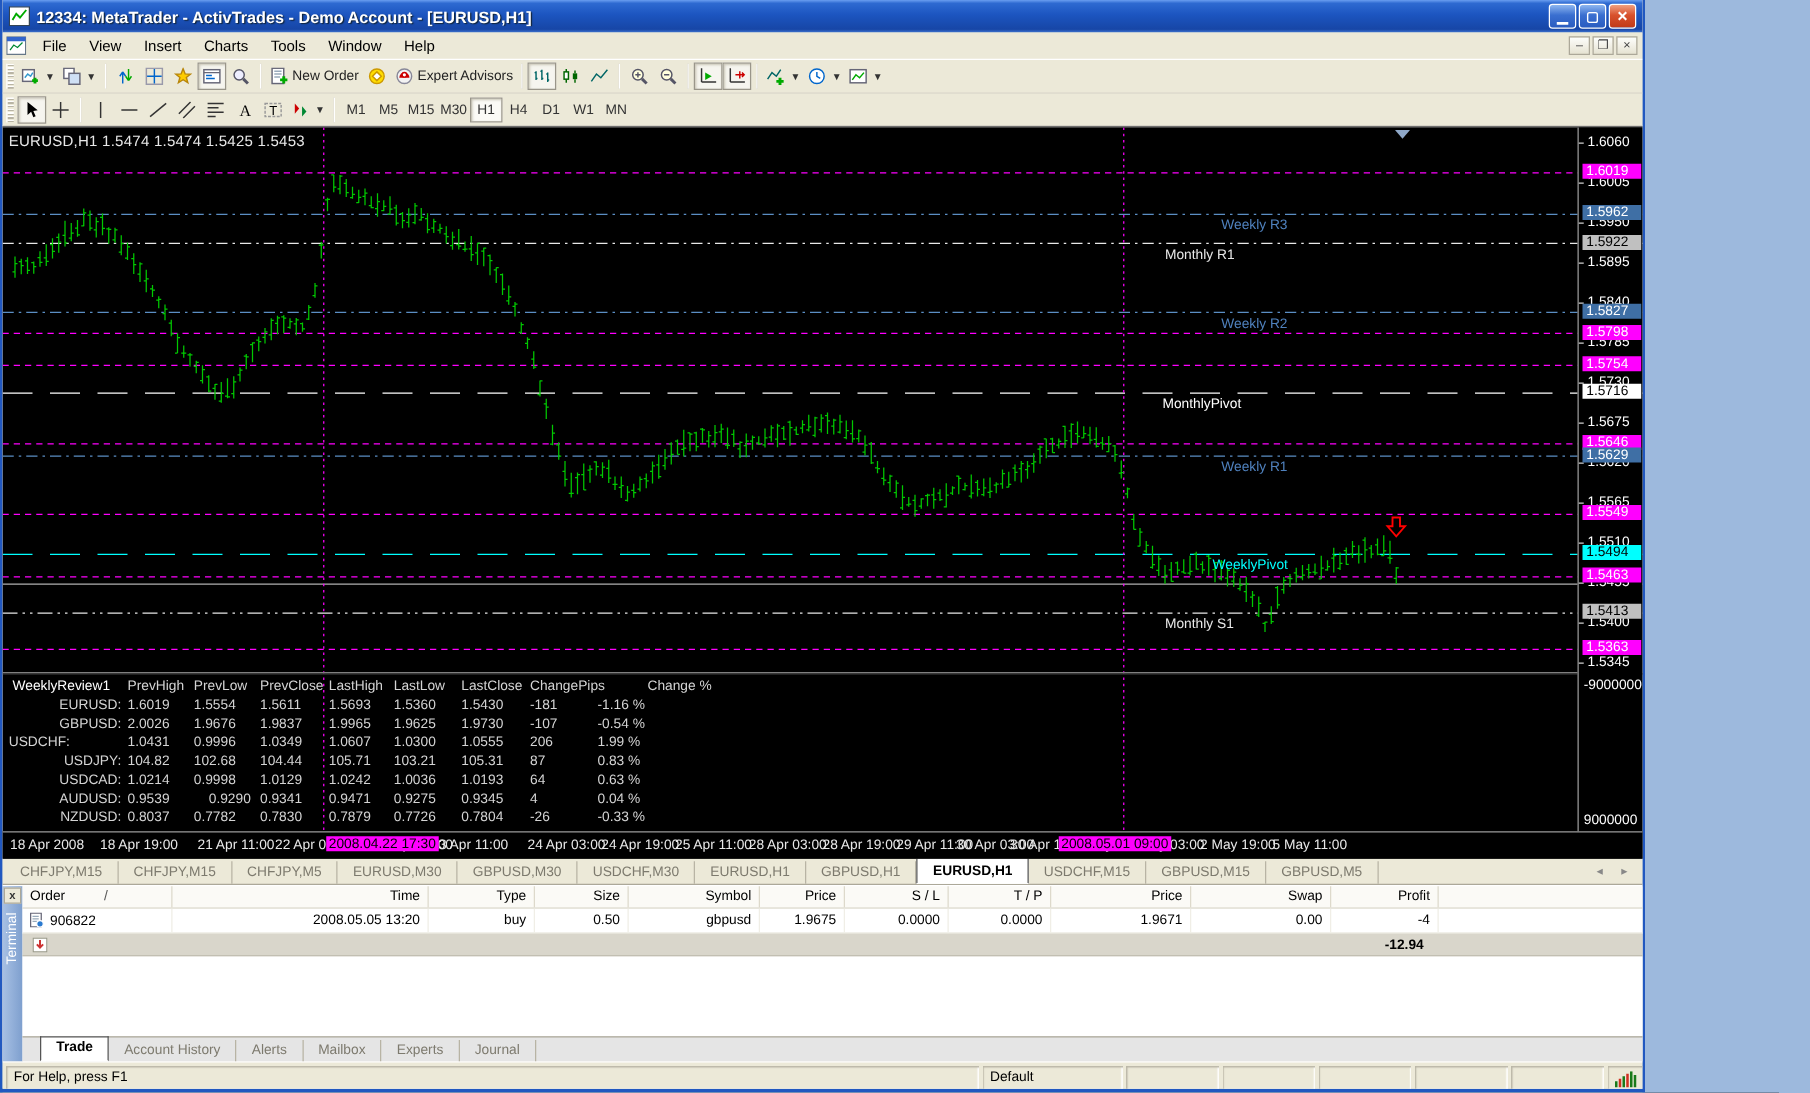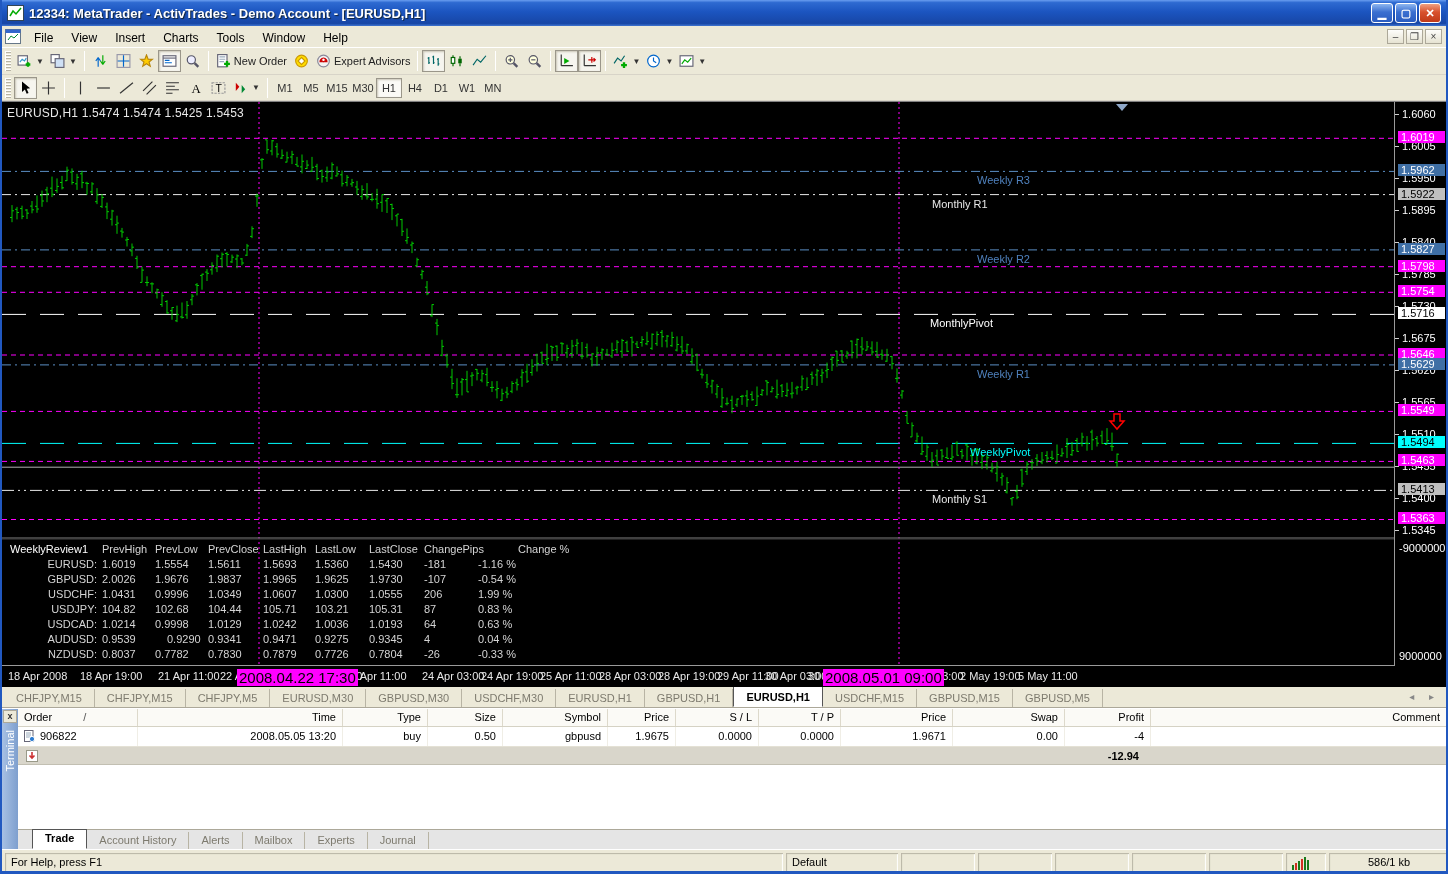--- a/index.html
+++ b/index.html
@@ -1,18 +1,18 @@
 <!DOCTYPE html>
 <html><head>
 <meta charset="utf-8">
 <style>
   * { box-sizing: border-box; margin:0; padding:0; }
   html,body { background:#9db9dd; }
   body { font-family:"Liberation Sans", sans-serif; }
-  .window { width:1448px; height:874px; position:relative; background:#ece9d8;
+  .window { width:1316px; height:874px; position:relative; background:#ece9d8;
             border-left:2px solid #2158c0; border-right:2px solid #2158c0; border-bottom:3px solid #2158c0; overflow:hidden; }
 
   
   .titlebar { height:26px; background:linear-gradient(180deg,#6a9ef0 0%,#2e6ad1 10%,#1c55c0 45%,#1746a6 90%,#3f74d0 100%);
               display:flex; align-items:center; padding:0 5px; color:#fff; }
   .titlebar .ttext { font-weight:bold; font-size:13px; text-shadow:1px 1px 1px #123; flex:1; margin-left:5px; white-space:nowrap; overflow:hidden;}
   .winbtn { width:22px; height:20px; margin-left:2px; border-radius:3px; border:1px solid #fff;
             background:linear-gradient(180deg,#8db6f0,#3a6fd0 45%,#2a5cc0); color:#fff; font-size:11px; font-weight:bold;
             display:flex; align-items:center; justify-content:center; }
   .winbtn.close { background:linear-gradient(180deg,#f0a080,#d8512d 45%,#c03a18); }
@@ -43,21 +43,21 @@
   .plot-svg { position:absolute; left:0; top:0; }
   .symbol-line { position:absolute; left:5px; top:4px; color:#e8e8e8; font-size:12px; letter-spacing:0.2px; z-index:5;}
   .lvl-label { position:absolute; font-size:11px; z-index:4; white-space:nowrap;}
   .price-axis { position:absolute; right:0; top:0; width:52px; height:564px; border-left:1px solid #9a9a9a; background:#000; z-index:6;}
   .ptick { position:absolute; left:7px; color:#fff; font-size:11px; }
   .ptick-mark { position:absolute; left:0; width:4px; height:1px; background:#cfcfcf; }
   .pbadge { position:absolute; left:3px; width:47px; font-size:11px; padding:0 3px; z-index:3; }
   .sub-scale { position:absolute; left:4px; color:#fff; font-size:11px; }
   .time-axis { position:absolute; left:0; bottom:0; width:1392px; height:22px; background:#000; border-top:1px solid #9a9a9a; z-index:6;}
   .t-label { position:absolute; top:4px; color:#e8e8e8; font-size:11px; white-space:nowrap; }
-  .t-badge { position:absolute; top:3px; background:#ff00ff; color:#000; font-size:15px; padding:0 2px; white-space:nowrap; z-index:2;}
+  .t-badge { position:absolute; top:3px; background:#ff00ff; color:#000; font-size:11px; padding:0 2px; white-space:nowrap; z-index:2;margin-left:24px;}
   .wr { position:absolute; font-size:11px; color:#d4d4d4; white-space:nowrap; z-index:4;}
 
   
   .chart-tabs { height:21px; background:#ece9d8; display:flex; align-items:flex-end; padding-left:2px; border-bottom:1px solid #aca899; position:relative;}
   .ctab { height:18px; padding:2px 12px; font-size:11px; color:#7d7a6e; border-right:1px solid #b8b4a4; display:flex; align-items:center;}
   .ctab.active { background:#fff; color:#000; font-weight:bold; border:1px solid #555; border-bottom:1px solid #fff; height:21px; }
   .ctab-arrows { position:absolute; right:6px; top:4px; font-size:10px; color:#888; letter-spacing:6px;}
 
   
   .terminal { height:141px; background:#fff; display:flex; border-top:1px solid #fff; position:relative;}
@@ -599,21 +599,21 @@
           <div class="wr" style="left: 476px; top: 456px;">-1.16 %</div>
           <div class="wr" style="left: 5px; top: 471px; width: 90px; text-align: right;">GBPUSD:</div>
           <div class="wr" style="left: 100px; top: 471px;">2.0026</div>
           <div class="wr" style="left: 153px; top: 471px;">1.9676</div>
           <div class="wr" style="left: 206px; top: 471px;">1.9837</div>
           <div class="wr" style="left: 261px; top: 471px;">1.9965</div>
           <div class="wr" style="left: 313px; top: 471px;">1.9625</div>
           <div class="wr" style="left: 367px; top: 471px;">1.9730</div>
           <div class="wr" style="left: 422px; top: 471px;">-107</div>
           <div class="wr" style="left: 476px; top: 471px;">-0.54 %</div>
-          <div class="wr" style="left: 5px; top: 486px; width: 90px; text-align: right;">USDCHF:</div>
+          <div class="wr" style="left: 5px; top: 486px; width: 90px; text-align: left;">USDCHF:</div>
           <div class="wr" style="left: 100px; top: 486px;">1.0431</div>
           <div class="wr" style="left: 153px; top: 486px;">0.9996</div>
           <div class="wr" style="left: 206px; top: 486px;">1.0349</div>
           <div class="wr" style="left: 261px; top: 486px;">1.0607</div>
           <div class="wr" style="left: 313px; top: 486px;">1.0300</div>
           <div class="wr" style="left: 367px; top: 486px;">1.0555</div>
           <div class="wr" style="left: 422px; top: 486px;">206</div>
           <div class="wr" style="left: 476px; top: 486px;">1.99 %</div>
           <div class="wr" style="left: 5px; top: 501px; width: 90px; text-align: right;">USDJPY:</div>
           <div class="wr" style="left: 100px; top: 501px;">104.82</div>

